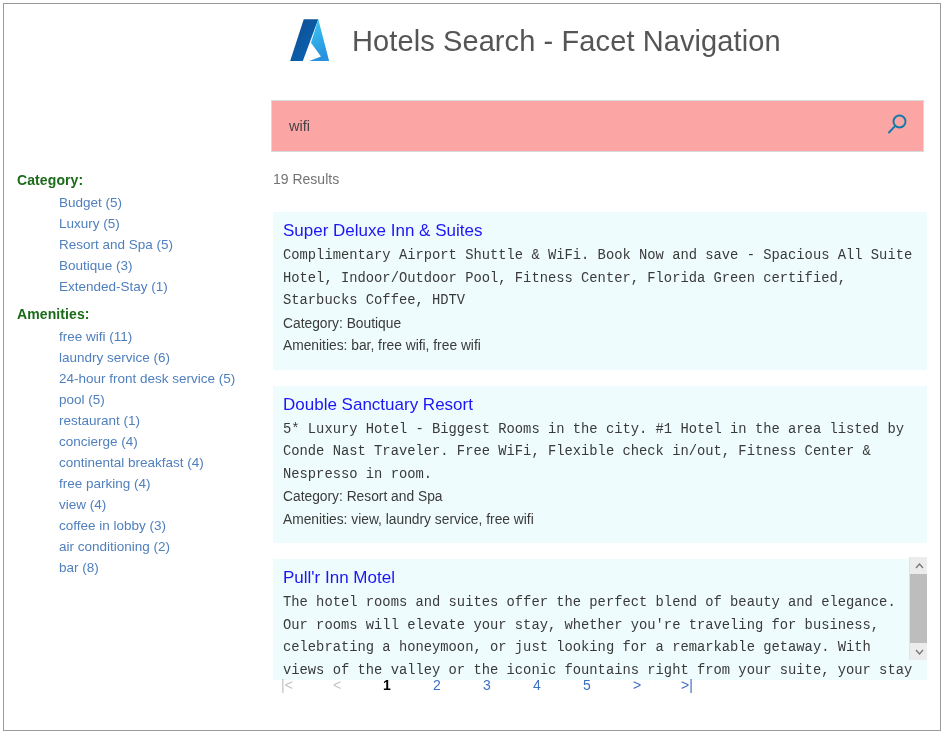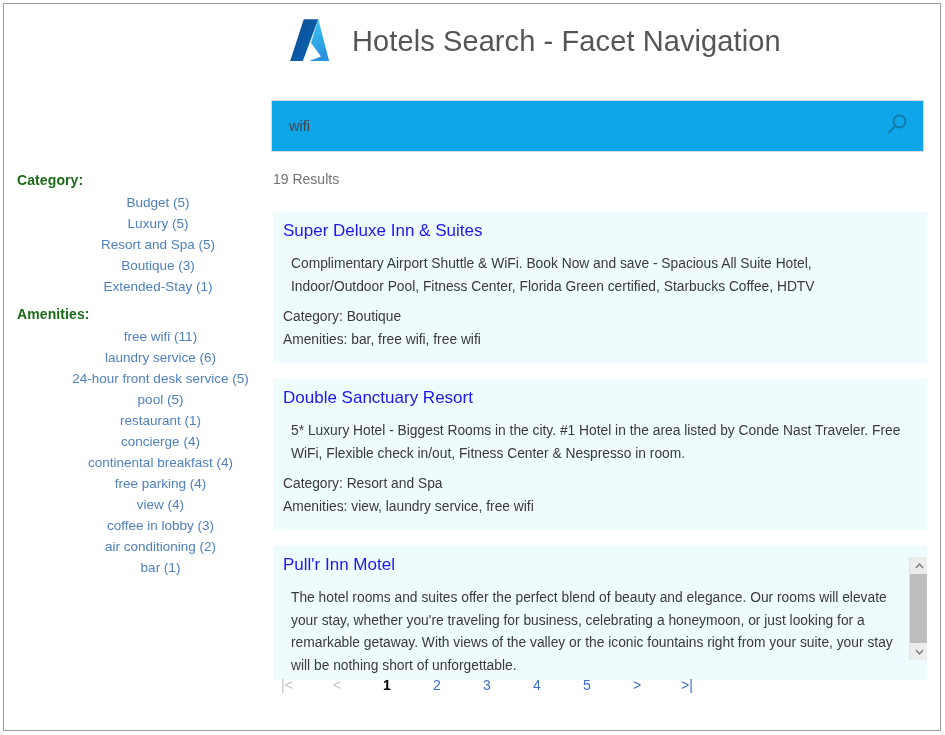--- a/index.html
+++ b/index.html
@@ -29,21 +29,21 @@
   #facet-category { position: absolute; left: 13px; top: 168px; width: 240px; }
   #facet-amenities { position: absolute; left: 13px; top: 302px; width: 245px; }
   .facet-heading {
     font-size: 14px;
     font-weight: bold;
     color: #1a6b18;
     margin: 0 0 4px 0;
     letter-spacing: 0.1px;
   }
   .facet-list { list-style: none; margin: 0; padding: 0 0 0 42px; }
-  .facet-list li { margin: 0; padding: 0; line-height: 20px; text-align: center; }
+  .facet-list li { margin: 0; padding: 0; line-height: 20px; }
   .facet-link {
     font-size: 13.5px;
     color: #4f7fbd;
     text-decoration: none;
     cursor: pointer;
     white-space: nowrap;
   }
 
   
   #main {
@@ -69,21 +69,21 @@
     letter-spacing: 0.1px;
     white-space: nowrap;
   }
 
   
   #search-row {
     position: absolute;
     left: 5px; top: 96px;
     width: 653px; height: 52px;
     border: 1px solid #d9d9d9;
-    background: #0ea5e9;
+    background: #fca5a5;
     display: flex;
     align-items: center;
   }
   #search-input {
     flex: 1 1 auto;
     height: 100%;
     border: 0; outline: 0;
     background: transparent;
     font-family: "Liberation Sans", sans-serif;
     font-size: 14.5px;
@@ -125,21 +125,22 @@
     color: #1c15f5;
     margin: 0 0 4px 0;
     cursor: pointer;
     display: inline-block;
     font-weight: 400;
   }
   .result-desc {
     font-size: 13.8px;
     color: #3a3a3a;
     line-height: 22.5px;
-    margin: 8px;
+    margin: 0;
+    font-family: Liberation Mono, monospace;
   }
   .result-meta {
     font-size: 13.8px;
     color: #3a3a3a;
     line-height: 22.5px;
     margin: 0;
   }
 
   
   #result-scrollbar {
@@ -214,21 +215,21 @@
         <li><a class="facet-link">laundry service (6)</a></li>
         <li><a class="facet-link">24-hour front desk service (5)</a></li>
         <li><a class="facet-link">pool (5)</a></li>
         <li><a class="facet-link">restaurant (1)</a></li>
         <li><a class="facet-link">concierge (4)</a></li>
         <li><a class="facet-link">continental breakfast (4)</a></li>
         <li><a class="facet-link">free parking (4)</a></li>
         <li><a class="facet-link">view (4)</a></li>
         <li><a class="facet-link">coffee in lobby (3)</a></li>
         <li><a class="facet-link">air conditioning (2)</a></li>
-        <li><a class="facet-link">bar (1)</a></li>
+        <li><a class="facet-link">bar (8)</a></li>
       </ul>
     </div>
 
   </div>
 
   <div id="main">
 
     <div id="app-header">
       <span id="azure-logo">
         <svg viewBox="0 0 64 64" width="58" height="58" aria-hidden="true">

